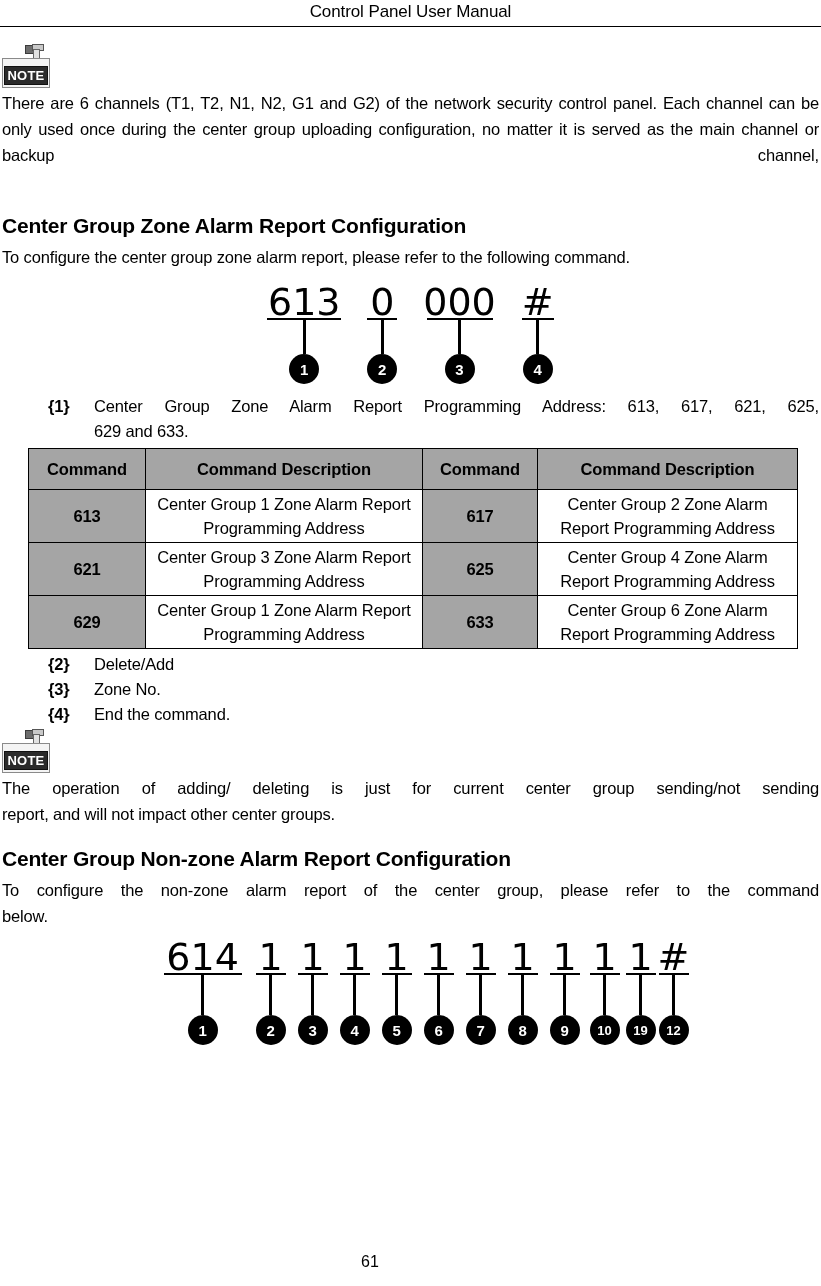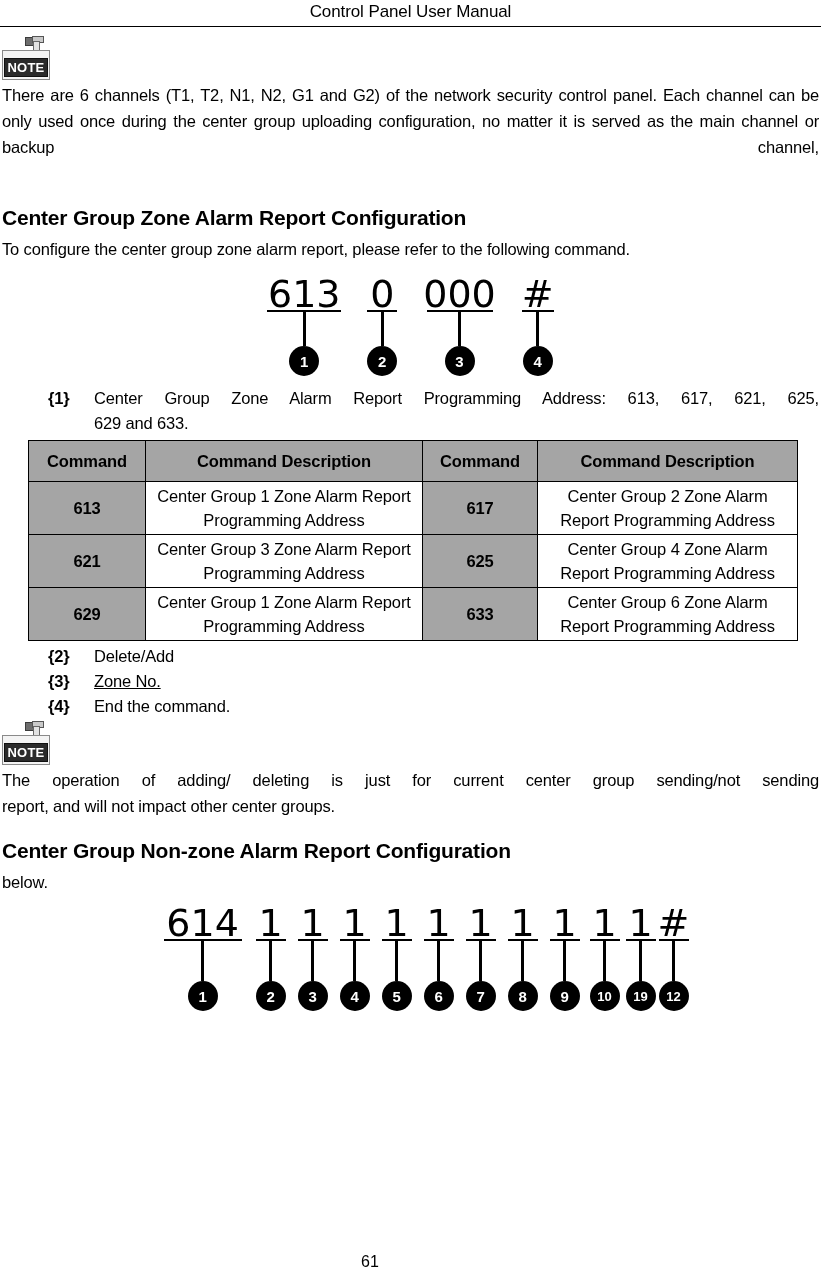--- a/index.html
+++ b/index.html
@@ -39,21 +39,21 @@
     top: 26px;
     left: 0;
     width: 821px;
     height: 0;
     border-top: 1.4px solid #000;
   }
 
   
   .content {
     position: absolute;
-    top: 36px;
+    top: 44px;
     left: 2px;
     width: 817px;
   }
 
   
   .note-icon {
     position: relative;
     width: 48px;
     height: 44px;
     margin: 0 0 2px 0;
@@ -366,21 +366,21 @@
     </table>
 
     <div class="numitem" style="margin-top:3px;">
       <div class="marker">{2}</div>
       <div class="itext" style="text-align:left;">
         <span>Delete/Add</span>
       </div>
     </div>
     <div class="numitem">
       <div class="marker">{3}</div>
-      <div class="itext" style="text-align:left;text-decoration:underline;">
+      <div class="itext" style="text-align:left;">
         <span>Zone No.</span>
       </div>
     </div>
     <div class="numitem">
       <div class="marker">{4}</div>
       <div class="itext" style="text-align:left;">
         <span>End the command.</span>
       </div>
     </div>
 
@@ -394,20 +394,21 @@
       <div class="tag">NOTE</div>
     </div>
 
     <div style="font-size:16.5px;line-height:26px;letter-spacing:-0.15px;">
       <span class="jline" style="display:block;text-align:justify;text-align-last:justify;">The operation of adding/ deleting is just for current center group sending/not sending</span>
       <span style="display:block;text-align:left;">report, and will not impact other center groups.</span>
     </div>
 
     <h2 class="section">Center Group Non-zone Alarm Report Configuration</h2>
     <div style="font-size:16.5px;line-height:26px;letter-spacing:-0.15px;">
+      <span class="jline" style="display:block;text-align:justify;text-align-last:justify;">To configure the non-zone alarm report of the center group, please refer to the command</span>
       <span style="display:block;text-align:left;">below.</span>
     </div>
 
     <div class="cmd-diagram" style="margin-top:8px;padding-left:24px;">
       <div class="cmd-token" style="margin:0 8px;">
         <div class="glyph">614</div>
         <div class="rule" style="width:78px;"></div>
         <div class="stem" style="height:40px;"></div>
         <div class="badge">1</div>
       </div>

